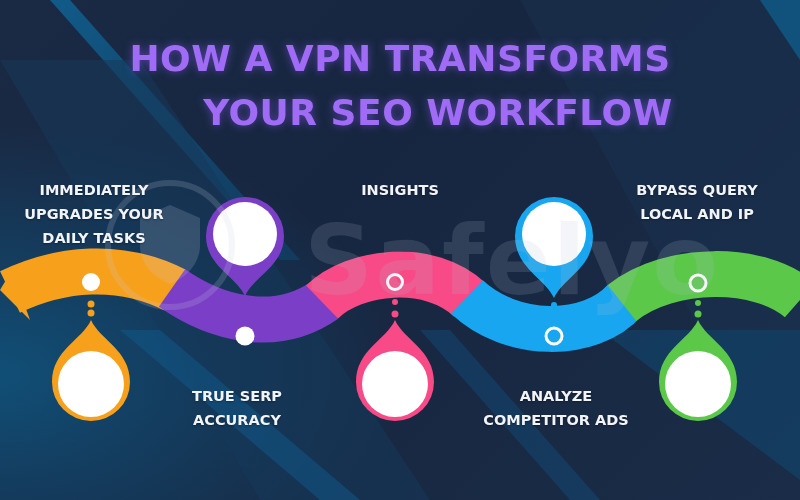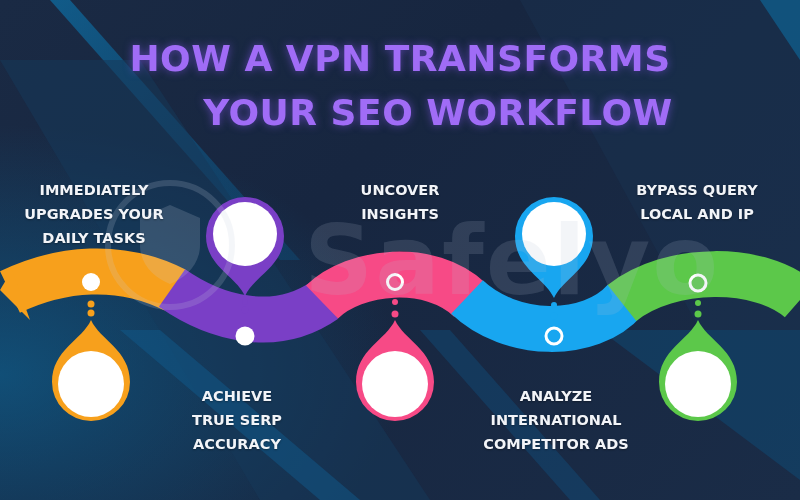--- a/index.html
+++ b/index.html
@@ -118,30 +118,27 @@
   </svg>
 
   <div class="watermark">Safelyo</div>
 
   <div class="label" style="left:-6px; top:178px;">
     <span>IMMEDIATELY</span>
     <span>UPGRADES YOUR</span>
     <span>DAILY TASKS</span>
   </div>
   <div class="label" style="left:137px; top:384px;">
-    <span>ACHIEVE</span>
     <span>TRUE SERP</span>
     <span>ACCURACY</span>
   </div>
   <div class="label" style="left:300px; top:178px;">
-    <span>UNCOVER</span>
     <span>INSIGHTS</span>
   </div>
   <div class="label" style="left:456px; top:384px;">
     <span>ANALYZE</span>
-    <span>INTERNATIONAL</span>
     <span>COMPETITOR ADS</span>
   </div>
   <div class="label" style="left:597px; top:178px;text-align:center;">
     <span>BYPASS QUERY</span>
     <span>LOCAL AND IP</span>
   </div>
 </div>
 
 </body></html>

